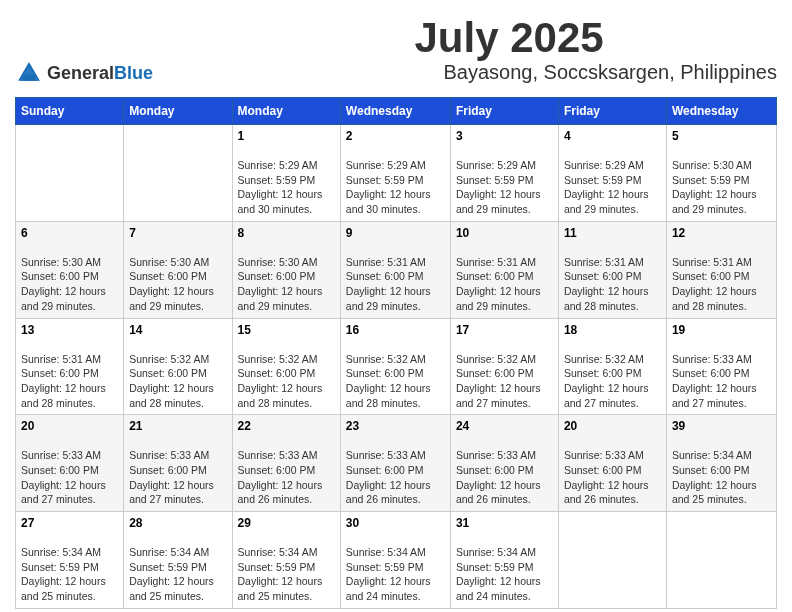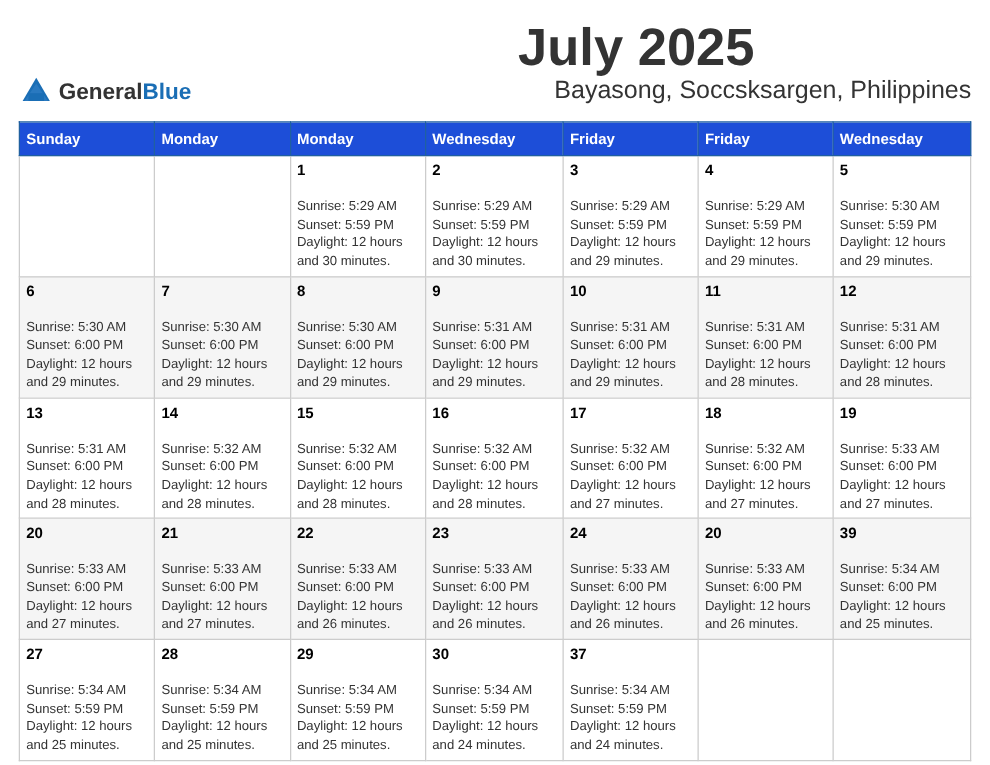--- a/index.html
+++ b/index.html
@@ -241,20 +241,20 @@
         </td>
         <td>
           <span class="day-number">29</span>
           <div class="day-info">Sunrise: 5:34 AM<br>Sunset: 5:59 PM<br>Daylight: 12 hours and 25 minutes.</div>
         </td>
         <td>
           <span class="day-number">30</span>
           <div class="day-info">Sunrise: 5:34 AM<br>Sunset: 5:59 PM<br>Daylight: 12 hours and 24 minutes.</div>
         </td>
         <td>
-          <span class="day-number">37</span>
+          <span class="day-number">31</span>
           <div class="day-info">Sunrise: 5:34 AM<br>Sunset: 5:59 PM<br>Daylight: 12 hours and 24 minutes.</div>
         </td>
         <td class="empty-cell"></td>
         <td class="empty-cell"></td>
       </tr>
     </tbody>
 </table>
 
 </body></html>

